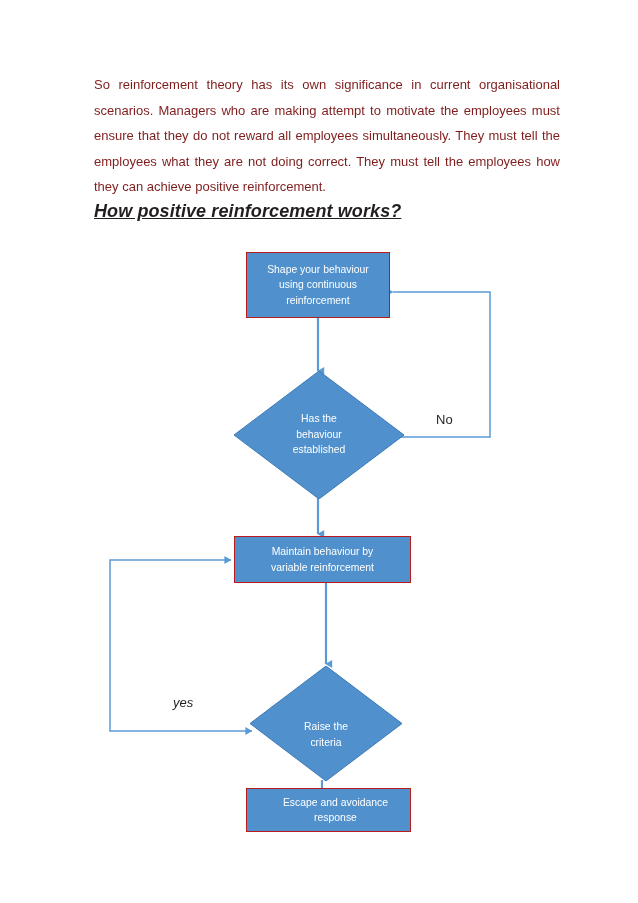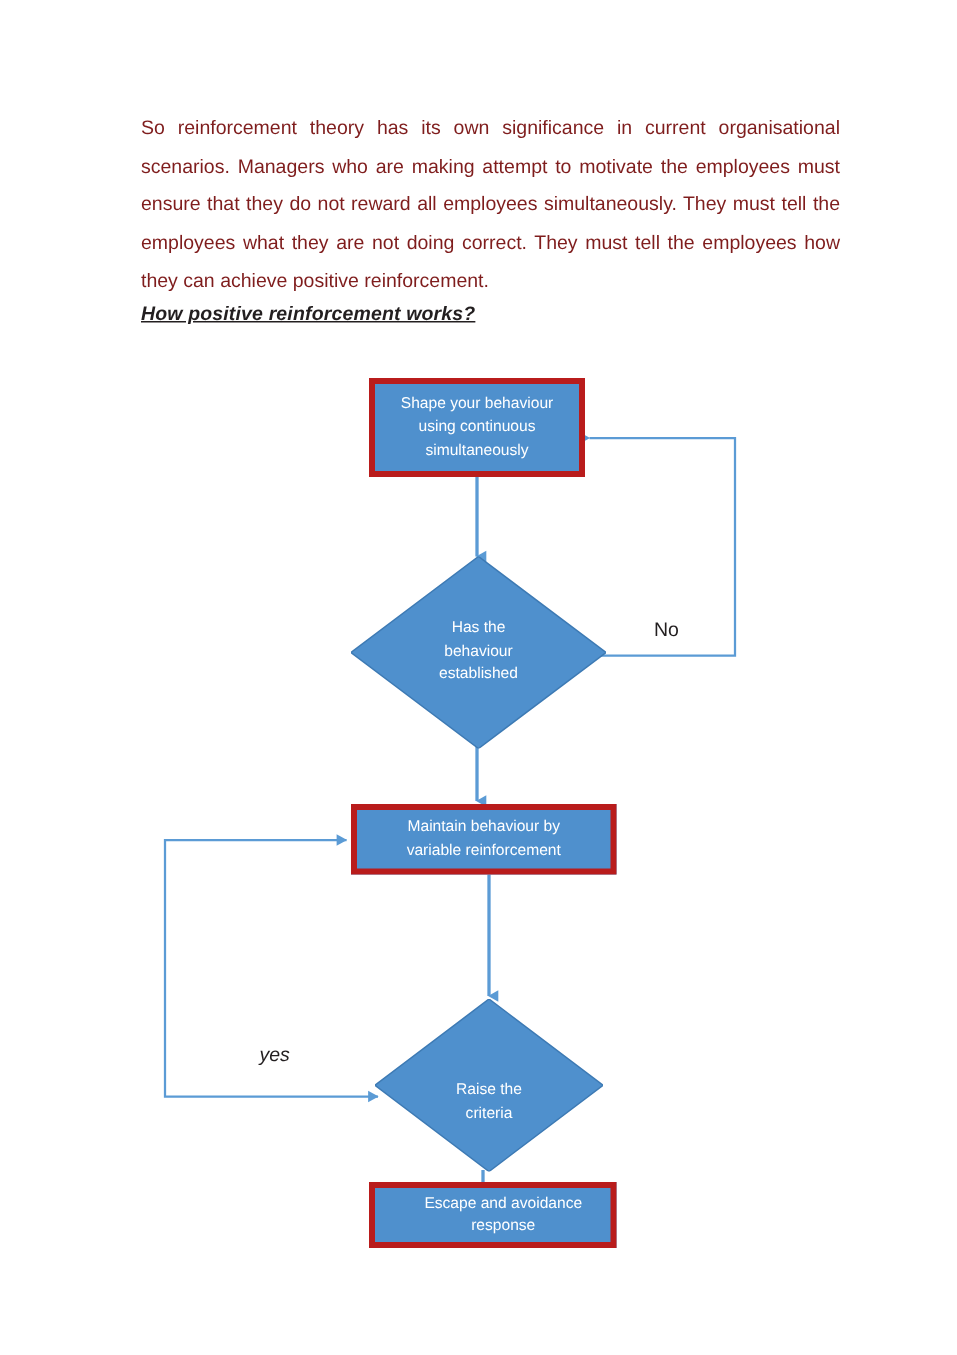--- a/index.html
+++ b/index.html
@@ -29,21 +29,21 @@
     color: #7f1d1d;
     text-align: justify;
     text-justify: inter-word;
     margin: 0;
   }
   .heading {
     position: absolute;
     left: 94px;
     top: 201px;
     font-family: "Liberation Sans", sans-serif;
-    font-size: 13px;
+    font-size: 18px;
     font-weight: bold;
     font-style: italic;
     text-decoration: underline;
     color: #231f20;
     letter-spacing: 0.1px;
     white-space: nowrap;
   }
 
   
   .flow {
@@ -52,21 +52,21 @@
     top: 0;
     width: 638px;
     height: 903px;
     pointer-events: none;
   }
   .flow > * { pointer-events: auto; }
 
   .node-box {
     position: absolute;
     background: #4f90cd;
-    border: 4px solid #b91c1c;
+    border: 1px solid #b91c1c;
     box-sizing: border-box;
     display: flex;
     align-items: center;
     justify-content: center;
     text-align: center;
     color: #ffffff;
     font-family: "Liberation Sans", sans-serif;
     font-size: 10.4px;
     line-height: 15.5px;
   }
@@ -136,21 +136,21 @@
 
     <path d="M252,731 L110,731 L110,560 L231,560" stroke="#5b9bd5" stroke-width="1.5" fill="none" marker-start="url(#arrow-left)" marker-end="url(#arrow-right)"></path>
 
     <path d="M322,780 L322,825" stroke="#5b9bd5" stroke-width="2.2" fill="none" marker-end="url(#arrow-down)"></path>
   </svg>
 
   <div class="node-box" style="left:246px; top:252px; width:144px; height:66px;">
     <span>
       <span>Shape your behaviour</span><br>
       <span>using continuous</span><br>
-      <span>simultaneously</span>
+      <span>reinforcement</span>
     </span>
   </div>
 
   <div class="node-diamond" style="left:234px; top:371px; width:170px; height:128px;">
     <svg width="170" height="128" viewBox="0 0 170 128" xmlns="http://www.w3.org/2000/svg">
       <polygon points="85,0 170,64 85,128 0,64" fill="#4f90cd" stroke="#3d7ab4" stroke-width="1"></polygon>
     </svg>
     <div class="diamond-label" style="top:40px;">
       <span>Has the</span><br>
       <span>behaviour</span><br>

